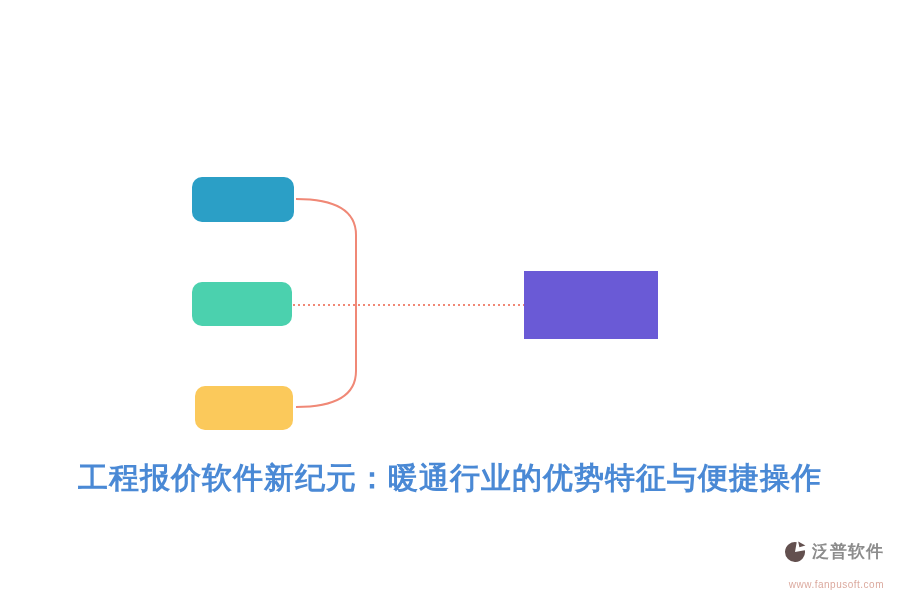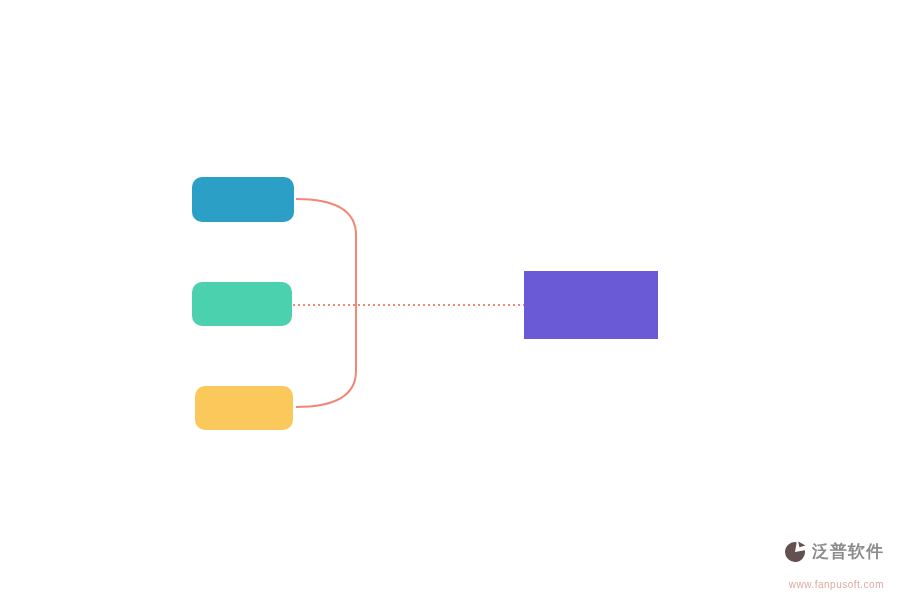--- a/index.html
+++ b/index.html
@@ -66,20 +66,21 @@
 
     <line x1="293" y1="305" x2="524" y2="305" stroke-width="2" stroke-dasharray="2 3" stroke="#F08876"></line>
 
     <rect x="192" y="177" width="102" height="45" rx="10" fill="#2B9FC6"></rect>
     <rect x="192" y="282" width="100" height="44" rx="10" fill="#4BD1AE"></rect>
     <rect x="195" y="386" width="98" height="44" rx="10" fill="#FBC95B"></rect>
 
     <rect x="524" y="271" width="134" height="68" fill="#6A5AD6"></rect>
   </svg>
 
+  <div class="title" style="color: rgb(74, 137, 213);">工程报价软件新纪元：暖通行业的优势特征与便捷操作</div>
 
   <div class="footer">
     <div class="brand-row">
       <svg width="22" height="22" viewBox="0 0 22 22">
         <path d="M11 11 L12.7 1.15 A10 10 0 1 0 20.85 9.26 Z" fill="#63504F"></path>
         <path d="M14.2 0.6 L21.4 4.6 L15.4 6.2 Z" fill="#63504F"></path>
       </svg>
       <span class="brand-name" style="color: rgb(140, 140, 140);">泛普软件</span>
     </div>
     <div class="website" style="color: rgb(219, 169, 158);">www.fanpusoft.com</div>

